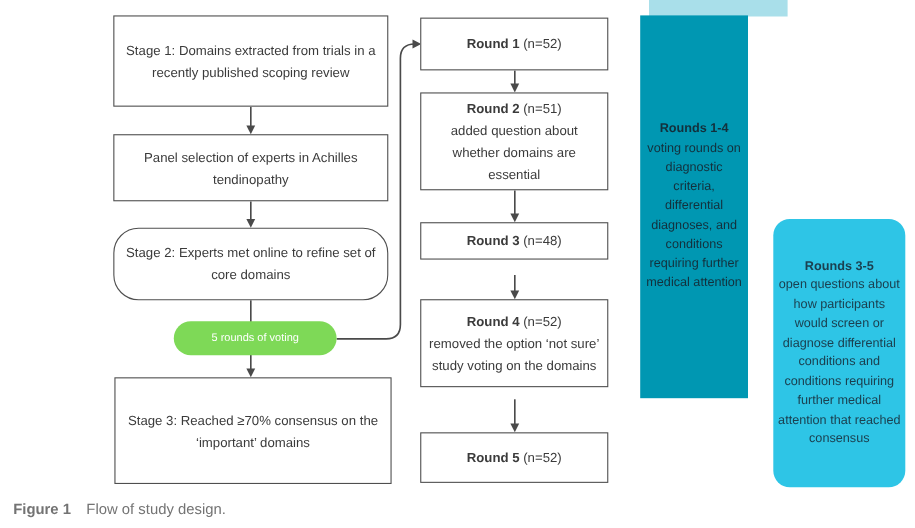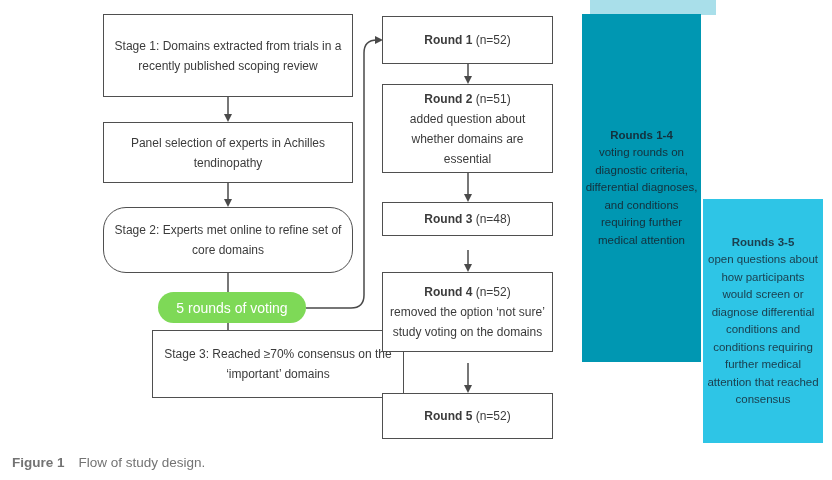--- a/index.html
+++ b/index.html
@@ -10,41 +10,41 @@
     position:absolute;z-index:2;background:#ffffff;
     border:1.5px solid #4f4f4f;box-sizing:border-box;
     display:flex;flex-direction:column;align-items:center;justify-content:center;
     text-align:center;color:#3b3b3b;font-size:12px;line-height:20px;
   }
   .box .title-line{white-space:nowrap;}
   .bold{font-weight:bold;}
   #stage1{left:103px;top:14px;width:250px;height:83px;padding:0 8px;}
   #panel {left:103px;top:122px;width:250px;height:61px;padding:0 8px;}
   #stage2{left:103px;top:207px;width:250px;height:66px;padding:0 8px;border-radius:23px;}
-  #stage3{left:104px;top:330px;width:252px;height:68px;padding:0 8px;margin-left:48px;}
+  #stage3{left:104px;top:343px;width:252px;height:97px;padding:0 8px;}
   #round1{left:382px;top:16px; width:171px;height:48px;padding:0 6px;}
   #round2{left:382px;top:84px; width:171px;height:89px;padding:0 6px;}
   #round3{left:382px;top:202px;width:171px;height:32px;padding:16px 6px;}
   #round4{left:382px;top:272px;width:171px;height:80px;padding:0 6px;}
   #round5{left:382px;top:393px;width:171px;height:46px;padding:0 12px;}
   #pill{
     position:absolute;z-index:3;left:158px;top:292px;width:148px;height:31px;
     background:#7ed957;border-radius:16px;color:#ffffff;
     display:flex;align-items:center;justify-content:center;
-    font-size:14px;
+    font-size:10px;
   }
   .sidenote{
     position:absolute;box-sizing:border-box;
     display:flex;flex-direction:column;align-items:center;justify-content:center;
     text-align:center;font-size:11.5px;line-height:17.5px;padding:0 3px;
   }
   .sidenote .sn-title{font-weight:bold;}
-  #teal1{left:582px;top:14px;width:119px;height:348px;background:#0097b2;color:#13303c;z-index:2;}
+  #teal1{left:582px;top:14px;width:98px;height:348px;background:#0097b2;color:#13303c;z-index:2;}
   #teal1-halo{position:absolute;left:590px;top:0;width:126px;height:15px;background:#a9dfea;z-index:1;}
-  #teal2{left:703px;top:199px;width:120px;height:244px;background:#2ec5e6;color:#1b4050;z-index:3;}
+  #teal2{left:703px;top:199px;width:120px;height:244px;background:#2ec5e6;color:#1b4050;z-index:3;border-radius:15px;}
   #caption{
     position:absolute;left:12px;top:455px;z-index:2;
     font-size:13.5px;color:#737373;
   }
   #caption .cap-label{font-weight:bold;margin-right:14px;}
 </style>
 </head>
 <body>
 
 <div class="canvas">

